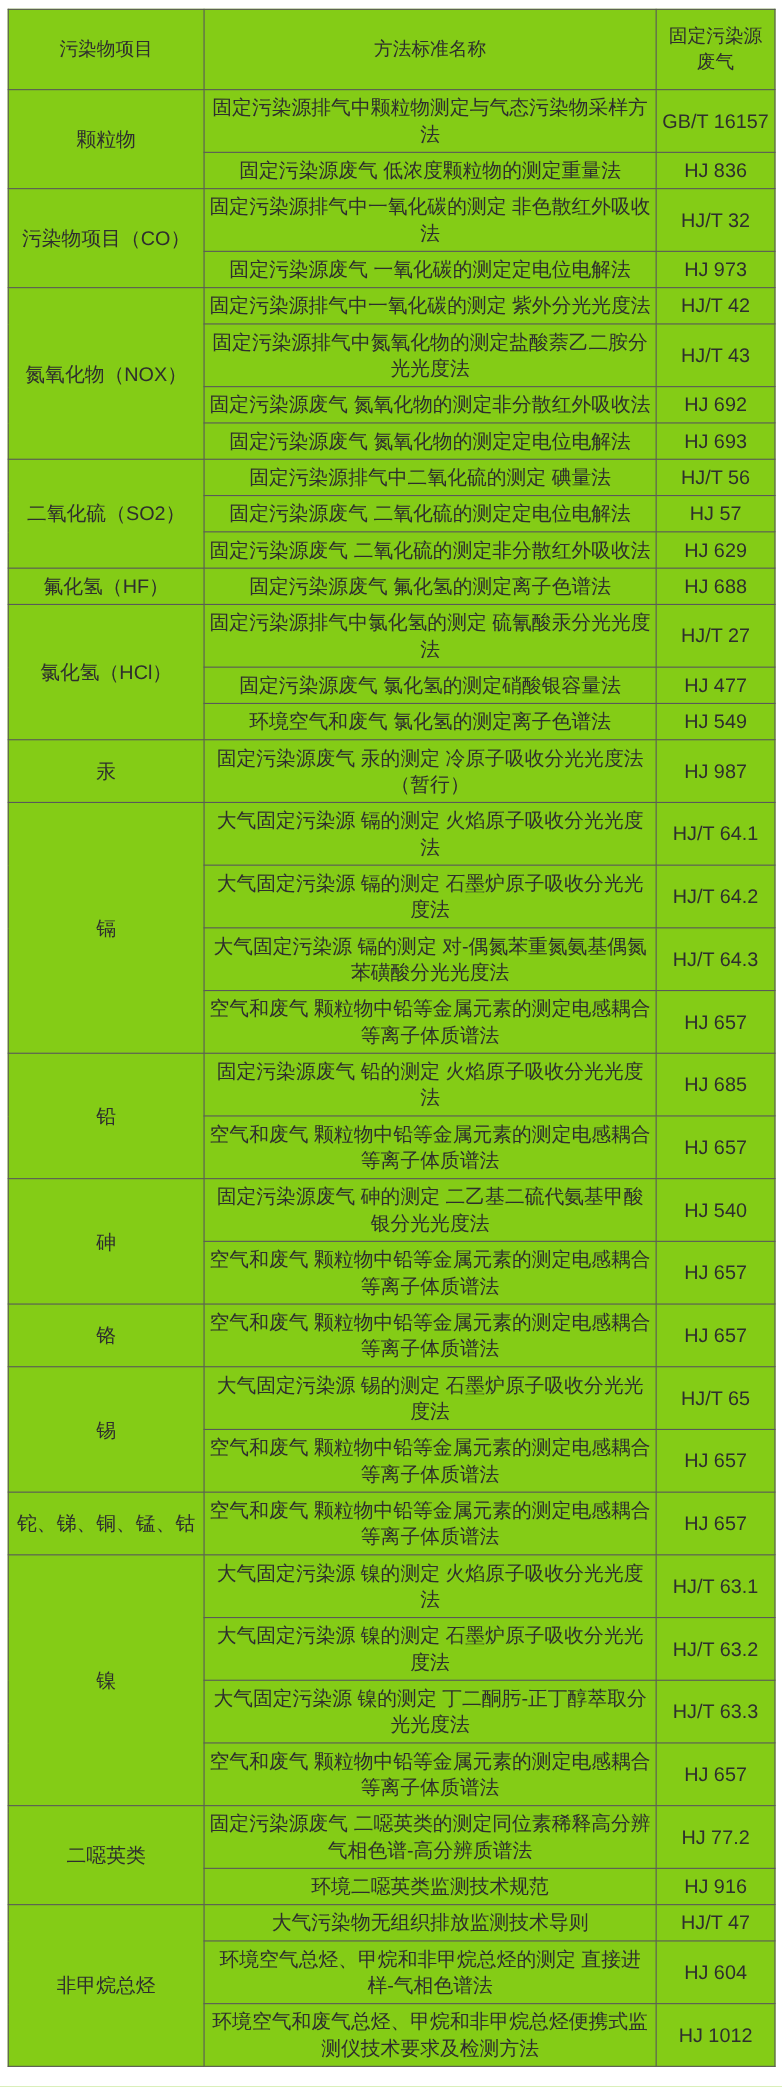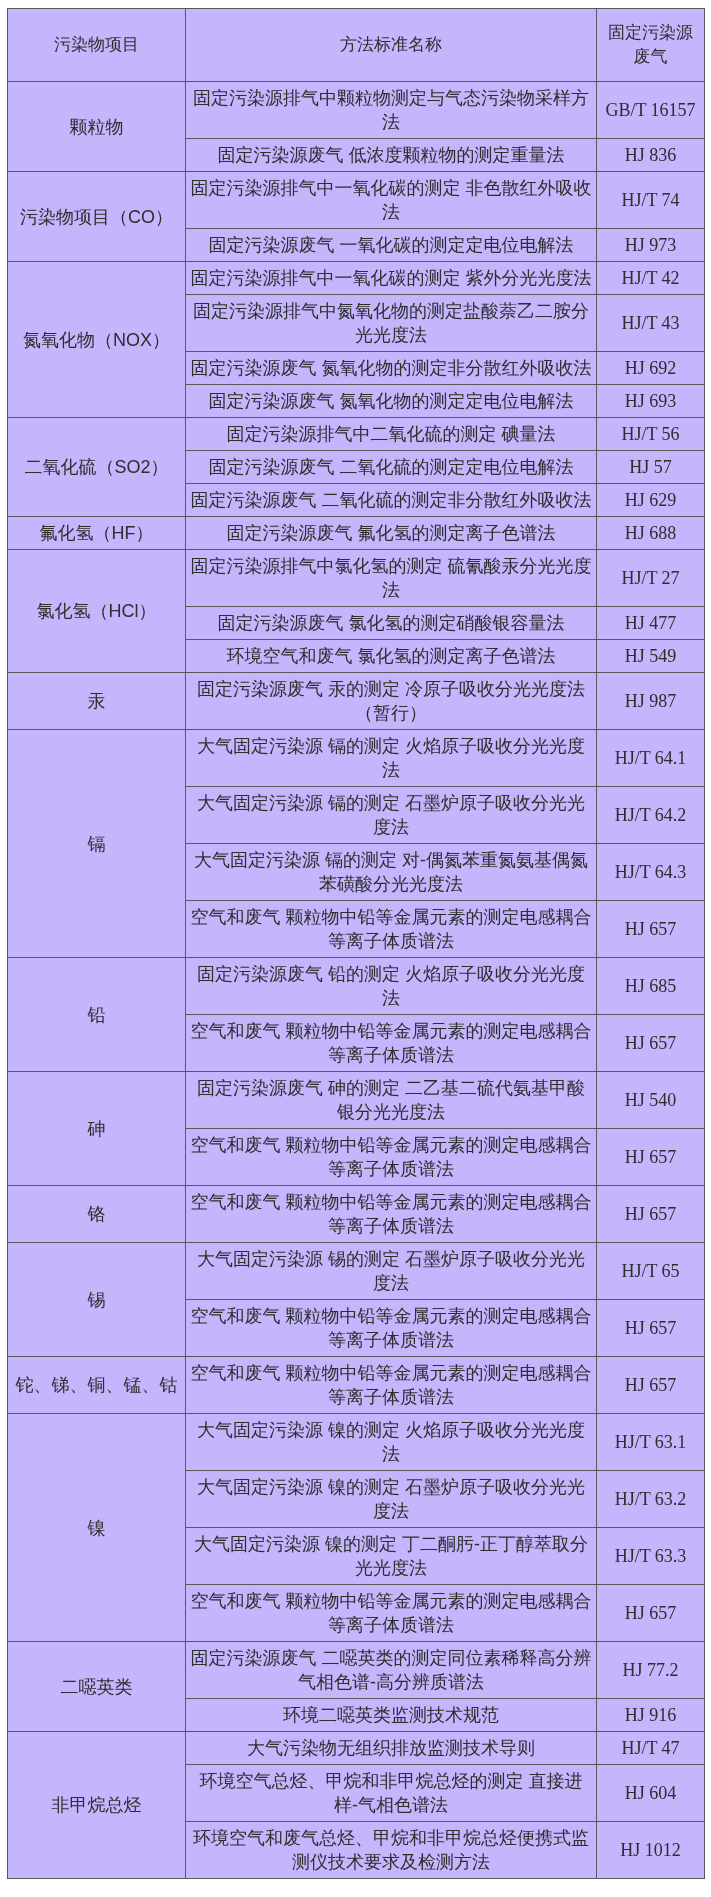--- a/index.html
+++ b/index.html
@@ -12,41 +12,41 @@
     width: 711px;
     box-sizing: border-box;
     padding: 8px 7px;
     font-family: "Liberation Sans", "DejaVu Sans", sans-serif;
     color: #2e2e2e;
   }
   table.standards {
     width: 697px;
     border-collapse: collapse;
     table-layout: fixed;
-    background: #c4b5fd;
+    background: #84cc16;
   }
   table.standards th,
   table.standards td {
     border: 1px solid #595959;
     text-align: center;
     vertical-align: middle;
     font-weight: normal;
     font-size: 18px;
     line-height: 24px;
     padding: 4px 3px;
     word-break: break-all;
   }
   table.standards th {
     font-size: 17px;
     padding: 12px 3px;
   }
   col.c-pollutant { width: 178px; }
   col.c-method    { width: 411px; }
   col.c-code      { width: 108px; }
-  td.code { font-size: 17px; letter-spacing: 0; white-space: nowrap; font-family: Liberation Serif, serif; }
+  td.code { font-size: 17px; letter-spacing: 0; white-space: nowrap; }
 </style>
 </head>
 <body>
 
 <div class="page">
   <table class="standards">
     <colgroup>
       <col class="c-pollutant">
       <col class="c-method">
       <col class="c-code">
@@ -64,21 +64,21 @@
           <td class="method">固定污染源排气中颗粒物测定与气态污染物采样方法</td>
           <td class="code">GB/T 16157</td>
         </tr>
         <tr>
           <td class="method">固定污染源废气 低浓度颗粒物的测定重量法</td>
           <td class="code">HJ 836</td>
         </tr>
         <tr>
           <td rowspan="2" class="pollutant">污染物项目（CO）</td>
           <td class="method">固定污染源排气中一氧化碳的测定 非色散红外吸收法</td>
-          <td class="code">HJ/T 74</td>
+          <td class="code">HJ/T 32</td>
         </tr>
         <tr>
           <td class="method">固定污染源废气 一氧化碳的测定定电位电解法</td>
           <td class="code">HJ 973</td>
         </tr>
         <tr>
           <td rowspan="4" class="pollutant">氮氧化物（NOX）</td>
           <td class="method">固定污染源排气中一氧化碳的测定 紫外分光光度法</td>
           <td class="code">HJ/T 42</td>
         </tr>

